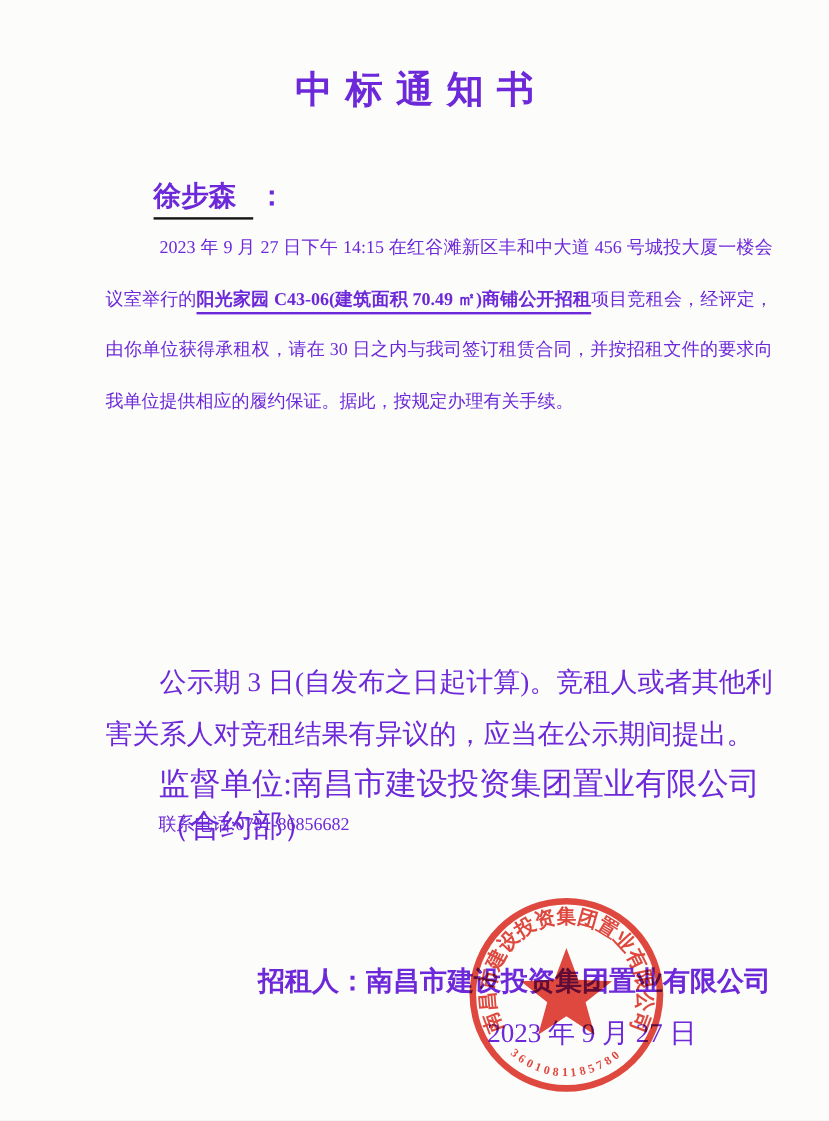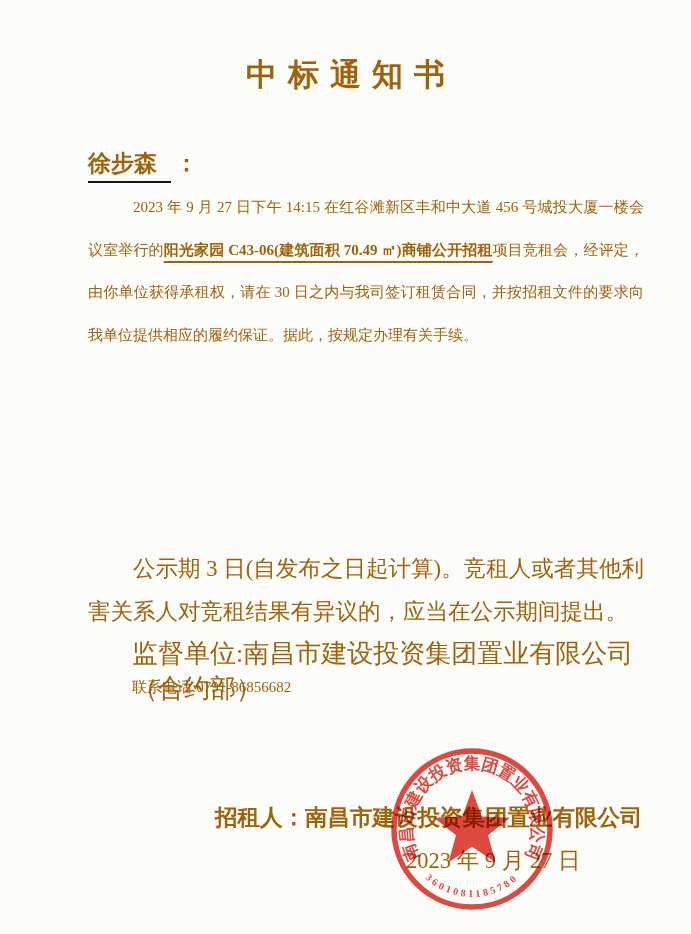--- a/index.html
+++ b/index.html
@@ -1,32 +1,32 @@
 <!DOCTYPE html>
 <html><head>
 <meta charset="utf-8">
 <style>
   html,body{margin:0;padding:0;background:#e8e8e8;}
   .page{
     position:relative;width:691px;height:934px;margin:0 auto;
-    background:#fcfcfa;overflow:hidden;color:#a16207;
+    background:#fcfcfa;overflow:hidden;color:#6d28d9;
     font-family:"Liberation Serif","DejaVu Serif",serif;
   }
   .title{
     position:absolute;top:54px;left:0;width:100%;
     text-align:center;font-size:31px;font-weight:700;
     letter-spacing:11px;text-indent:11px;
   }
   .recipient{
     position:absolute;top:148px;left:88px;
     font-size:23px;font-weight:700;
   }
   .recipient .name{
     display:inline-block;border-bottom:2px solid #151515;
-    padding-right:14px;padding-bottom:2px;
+    padding-right:14px;padding-bottom:2px;margin-left:40px;
   }
   .recipient .colon{margin-left:4px;}
   .body-para{
     position:absolute;top:186px;left:88px;width:556px;
     font-size:15px;line-height:42.5px;text-align:justify;
     text-indent:45px;
   }
   .hl{
     font-weight:700;text-decoration:underline;
     text-underline-offset:6px;text-decoration-thickness:2px;

